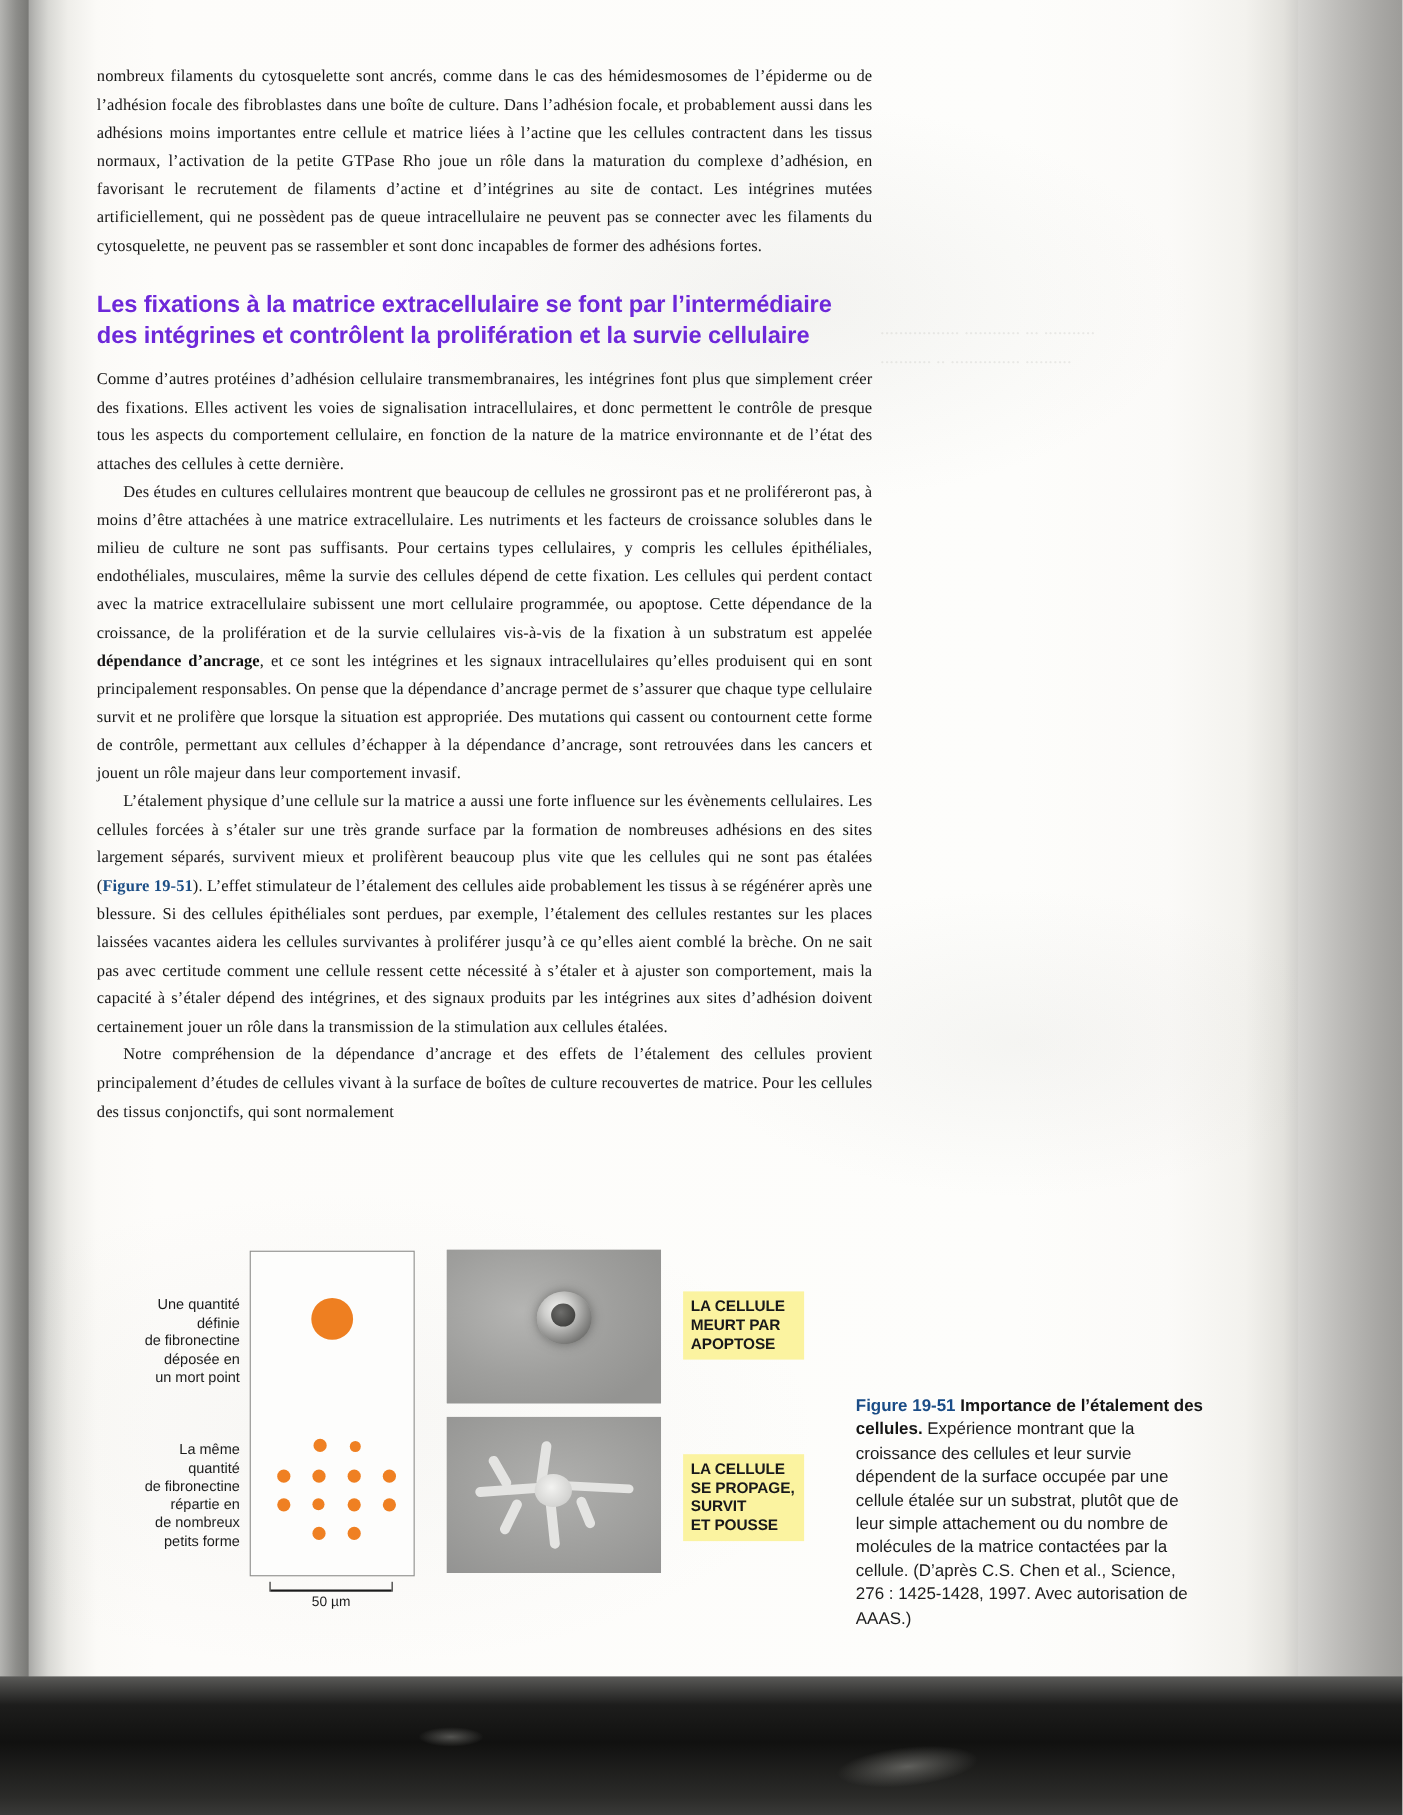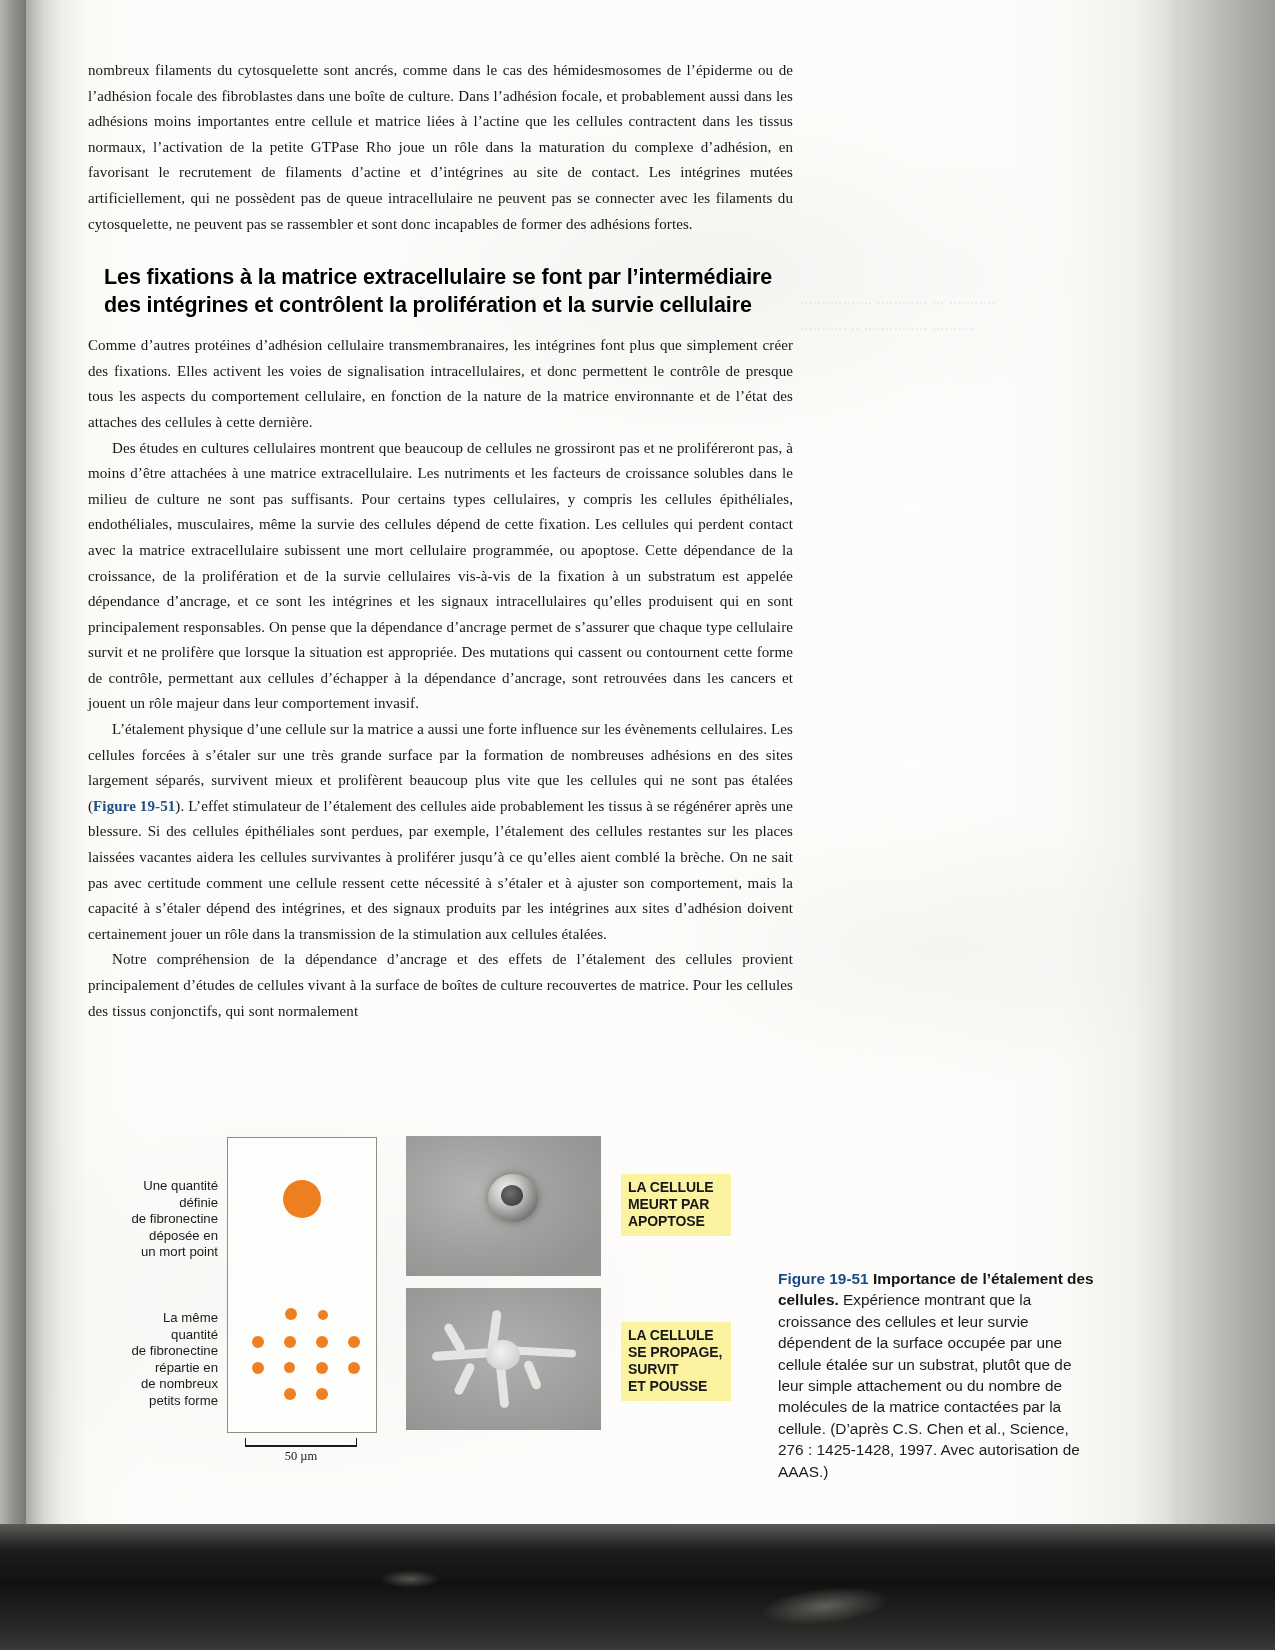--- a/index.html
+++ b/index.html
@@ -65,30 +65,30 @@
   p.body{
     margin:0;
     font-size:15px;
     line-height:25.6px;
     text-align:justify;
     color:#171717;
     letter-spacing:.1px;
     text-indent:0;
   }
   p.body.indent{text-indent:24px;}
-  b.bk{font-weight:normal;color:#111;}
+  b.bk{font-weight:bold;color:#111;}
   b.bl{font-weight:bold;color:#1d4f86;}
 
   h2.section{
-    margin:26px 0 14px 16px;
+    margin:26px 0 14px 0;
     font-family:"Liberation Sans", sans-serif;
     font-size:21.5px;
     line-height:28px;
     font-weight:bold;
-    color:#000000;
+    color:#6d28d9;
     letter-spacing:-.1px;
   }
 
   
   #figure{
     position:absolute;left:110px;top:1140px;width:620px;height:320px;
   }
   #fig-left-labels{
     position:absolute;left:0;top:0;width:108px;height:300px;
     font-family:"Liberation Sans", sans-serif;
@@ -101,21 +101,21 @@
     position:absolute;left:117px;top:-3px;width:148px;height:294px;
     background:#fdfdfc;border:1px solid #8d8d8a;
   }
   .dot{
     position:absolute;border-radius:50%;background:#ef8022;
   }
   #bigdot{width:38px;height:38px;left:55px;top:42px;background:#ee7f21;}
 
   #scalebar{
     position:absolute;left:135px;top:298px;width:112px;
-    font-family:Liberation Serif, serif;font-size:12.5px;color:#1b1b1b;text-align:center;
+    font-family:Liberation Sans, sans-serif;font-size:12.5px;color:#1b1b1b;text-align:center;
   }
   #scalebar .bar{
     position:relative;height:9px;border-left:1.6px solid #1b1b1b;border-right:1.6px solid #1b1b1b;
     margin-bottom:2px;
   }
   #scalebar .bar:before{
     content:"";position:absolute;left:0;right:0;bottom:0;height:1.6px;background:#1b1b1b;
   }
 
   

